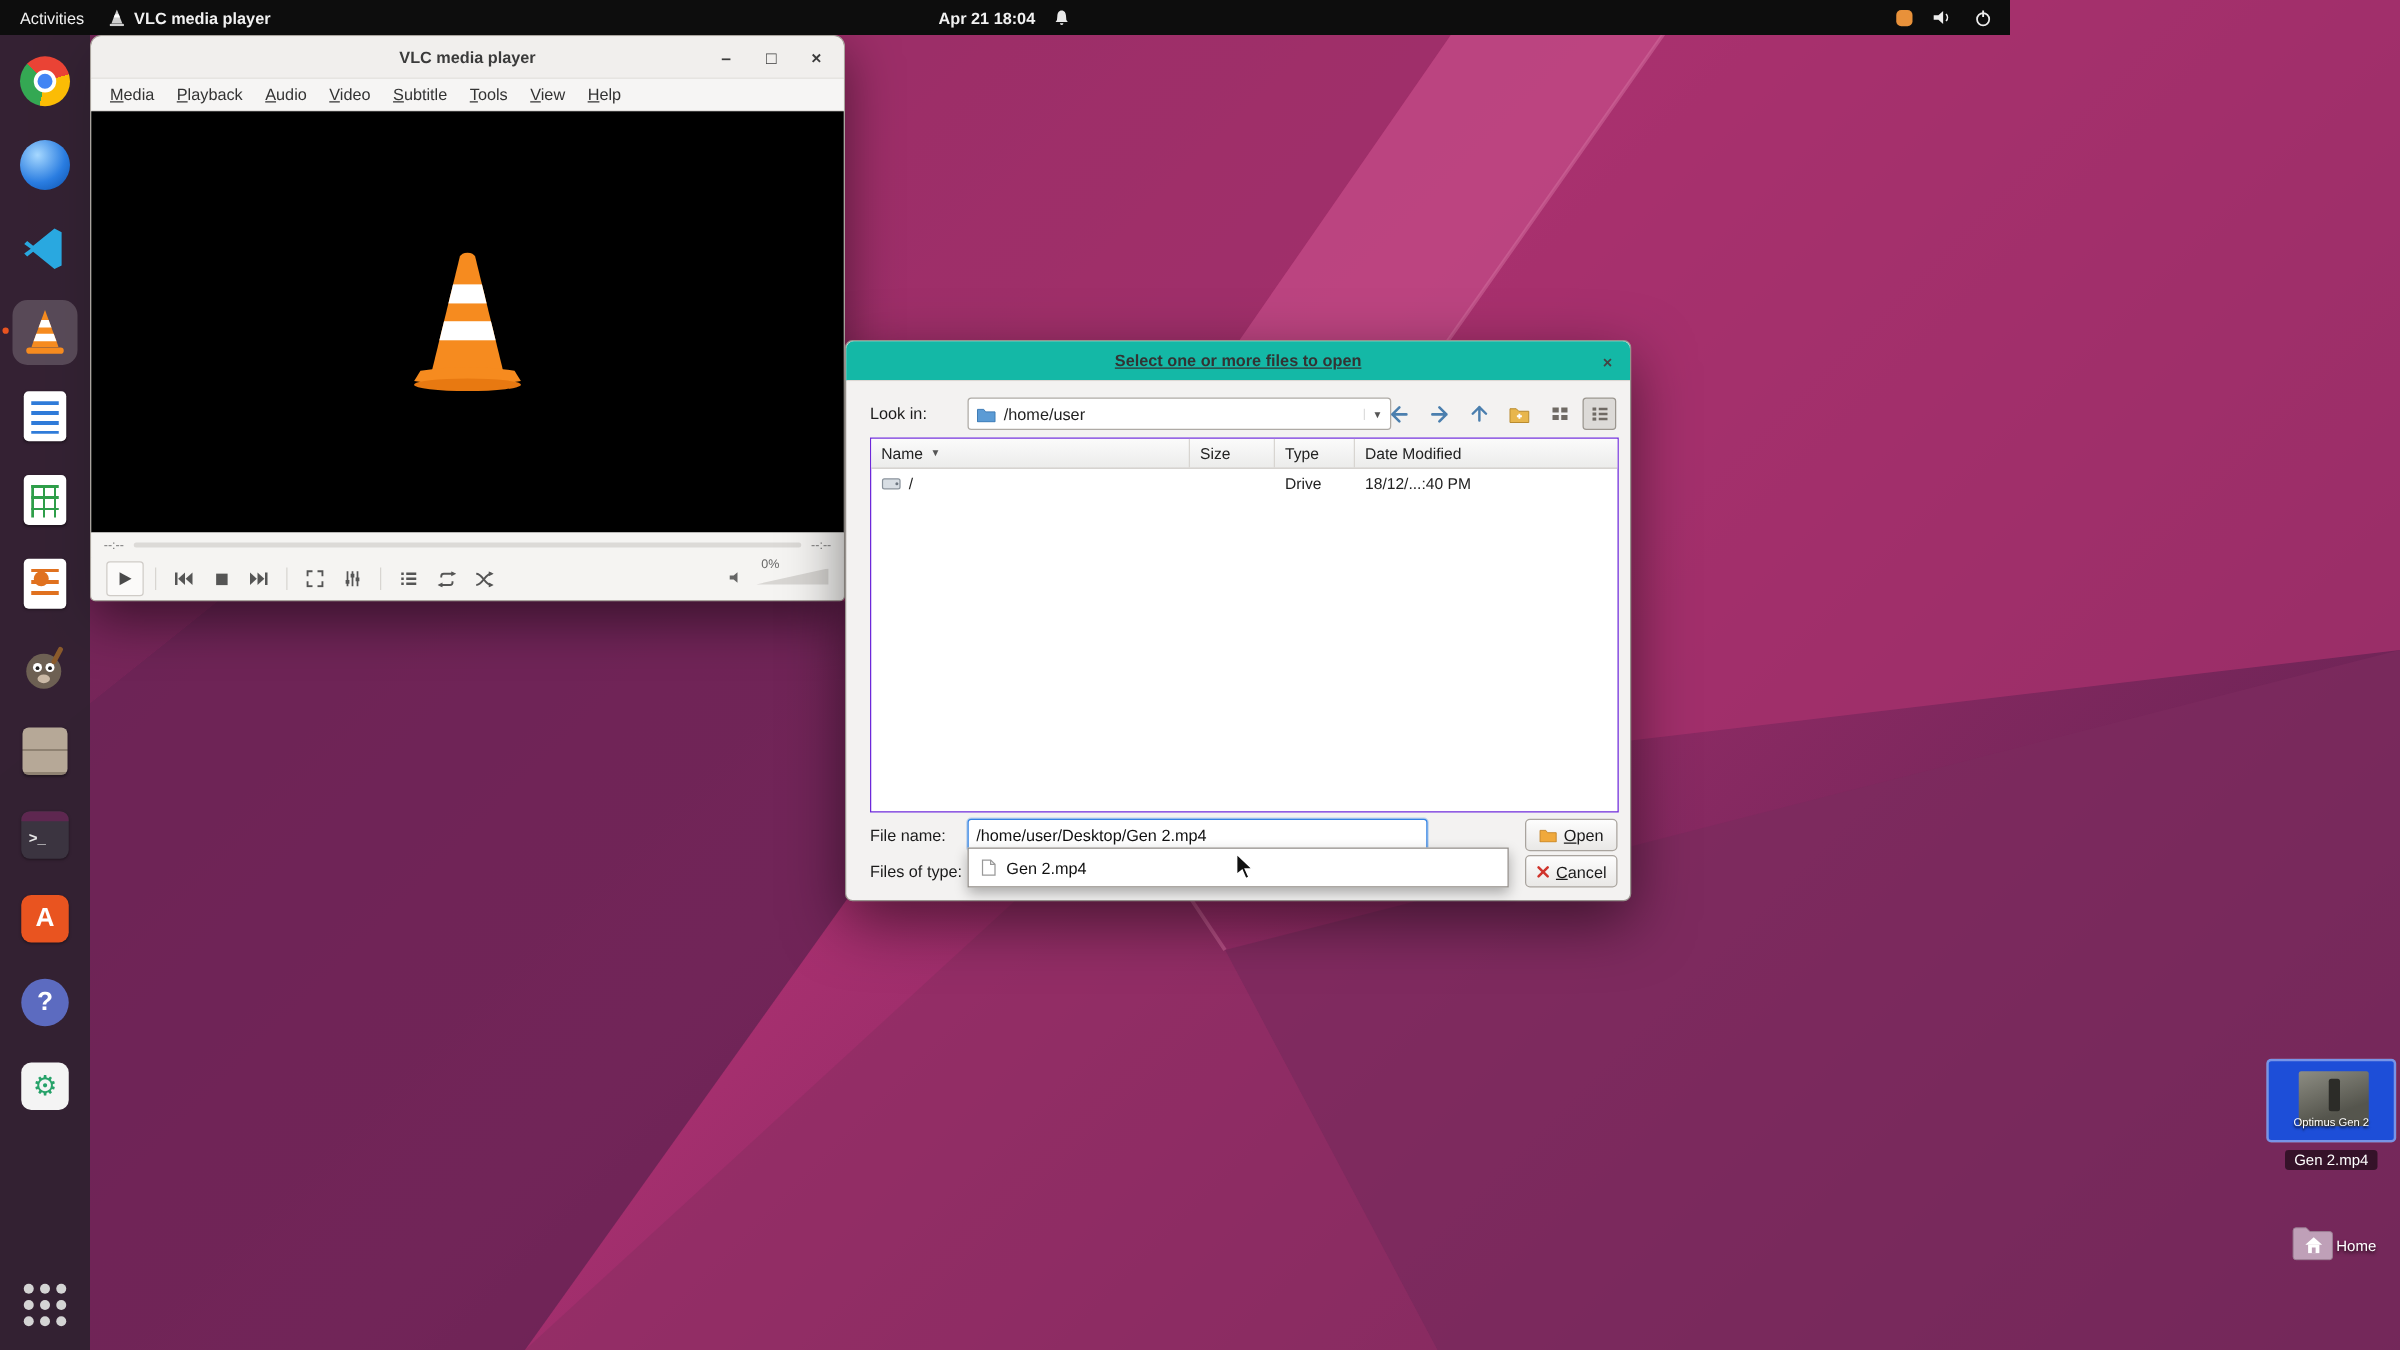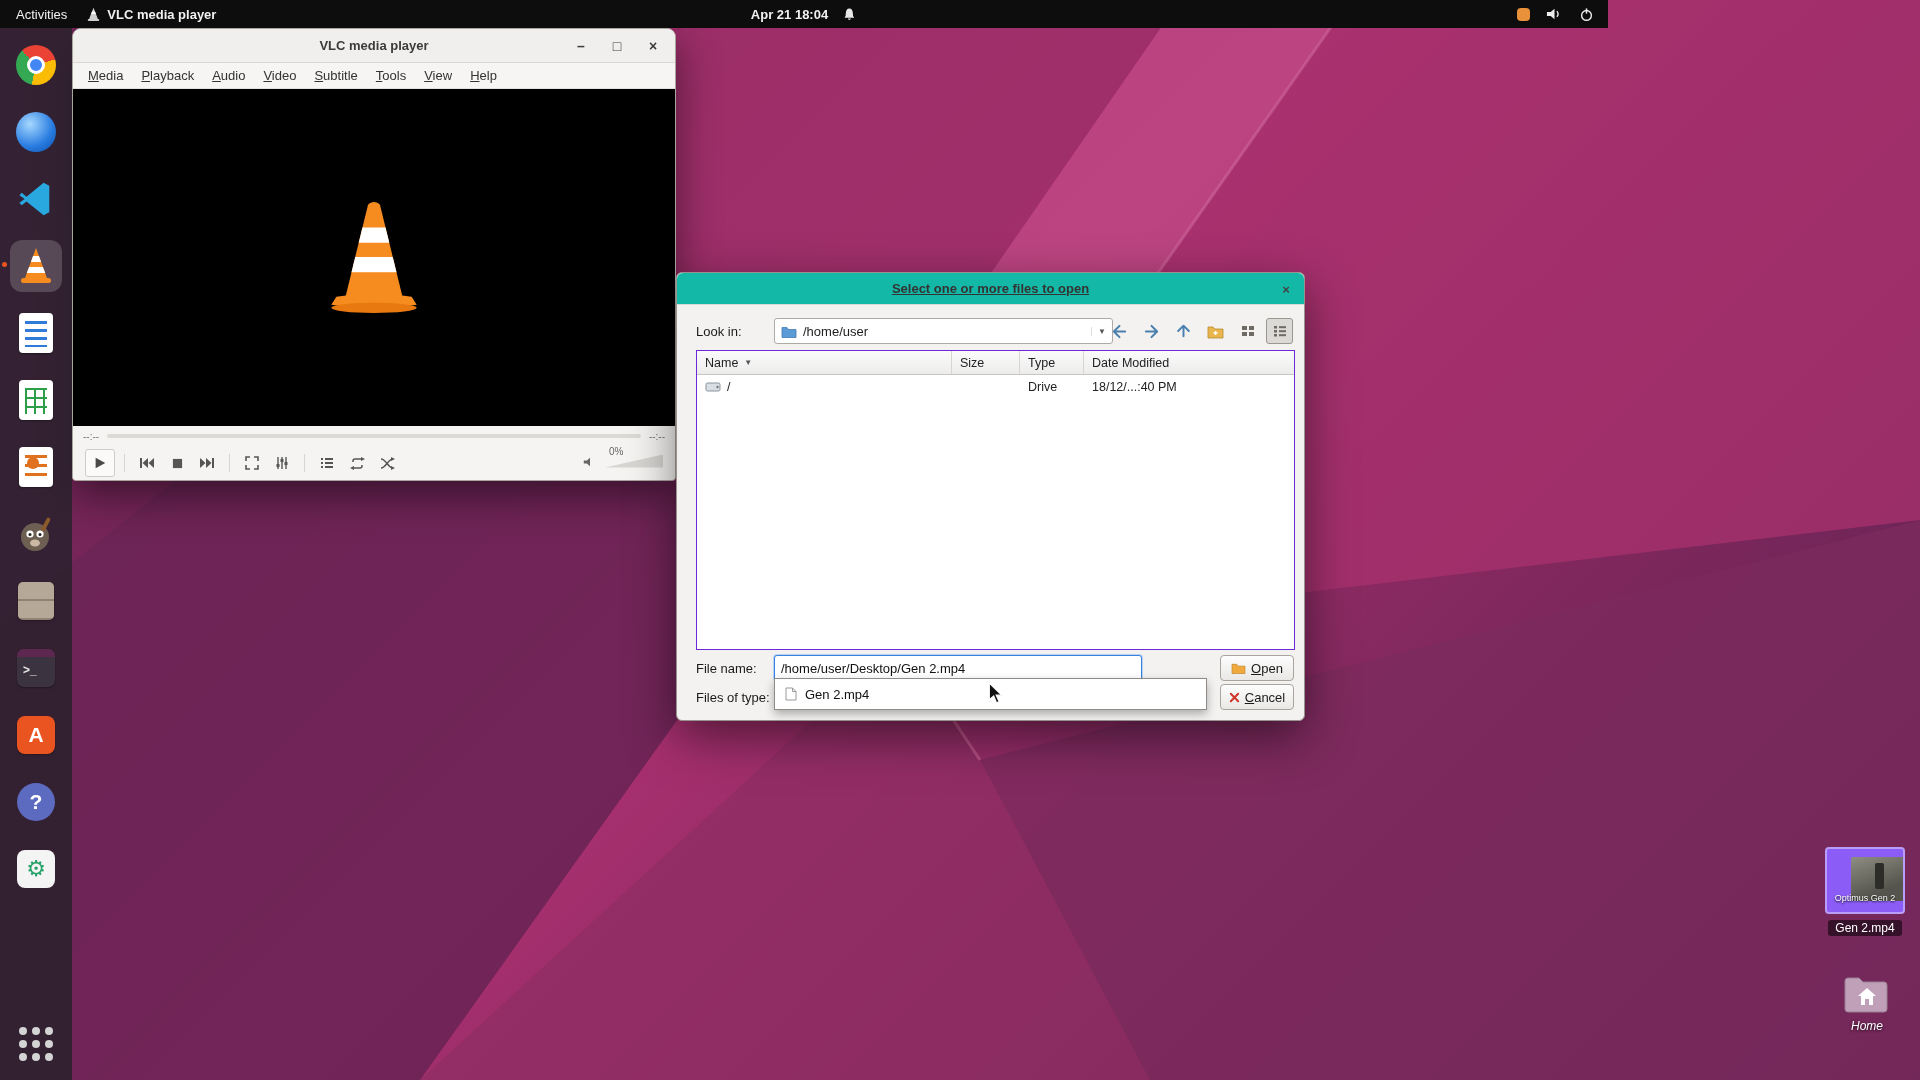--- a/index.html
+++ b/index.html
@@ -119,26 +119,26 @@
   .dlg-btn { position:absolute; left:543px; top:0; width:74px; height:26px; display:flex; align-items:center; justify-content:center; gap:5px;
     background:linear-gradient(#fdfdfd,#e9e8e6); border:1px solid #a9a49e; border-radius:4px; font-size:13px; color:#1b1b1b; }
   .dlg-btn .mn::first-letter { text-decoration:underline; }
 
   .completion-pop { position:absolute; left:97px; top:405px; width:433px; height:32px; background:#fff;
     border:1px solid #908b86; box-shadow:0 4px 10px rgba(0,0,0,.3); z-index:5; display:flex; align-items:center; }
   .comp-item { display:flex; align-items:center; gap:8px; padding:0 10px; font-size:13px; color:#111; width:100%; height:26px; }
 
   
   .desk-file { position:absolute; left:1813px; top:847px; width:104px; z-index:5; display:flex; flex-direction:column; align-items:center; }
-  .thumb { width:80px; height:67px; background:#8b5cf6; border:2px solid rgba(255,255,255,.4); border-radius:4px; position:relative; overflow:hidden; }
+  .thumb { width:104px; height:67px; background:#1d4ed8; border:2px solid rgba(255,255,255,.4); border-radius:4px; position:relative; overflow:hidden; }
   .thumb-img { position:absolute; left:24px; top:8px; width:56px; height:44px; background:linear-gradient(160deg,#8d8d83,#55554d 70%); border-radius:2px; }
   .thumb-fig { position:absolute; left:48px; top:14px; width:9px; height:26px; background:#2c2c28; border-radius:2px; }
   .thumb-caption { position:absolute; left:0; right:0; bottom:9px; text-align:center; font-size:9px; color:#fff; text-shadow:0 1px 2px #000; }
   .desk-label { margin-top:6px; background:rgba(0,0,0,.55); color:#fff; font-size:12px; padding:1px 7px; border-radius:3px; }
-  .desk-home { position:absolute; left:1833px; top:975px; width:68px; z-index:5; display:flex; flex-direction:column; align-items:center;font-style:italic; }
+  .desk-home { position:absolute; left:1833px; top:975px; width:68px; z-index:5; display:flex; align-items:center; }
   .home-label { margin-top:4px; color:#fff; font-size:12px; text-shadow:0 1px 3px rgba(0,0,0,.8); }
 
   
   .cursor { position:absolute; left:987px; top:682px; z-index:99; pointer-events:none; }
 </style>
 </head>
 <body>
 
 <svg class="wallpaper" width="1920" height="1080" viewBox="0 0 1920 1080" preserveAspectRatio="none">
   <polygon points="0,0 540,0 300,380 0,620" fill="#702457" opacity="0.85"></polygon>

